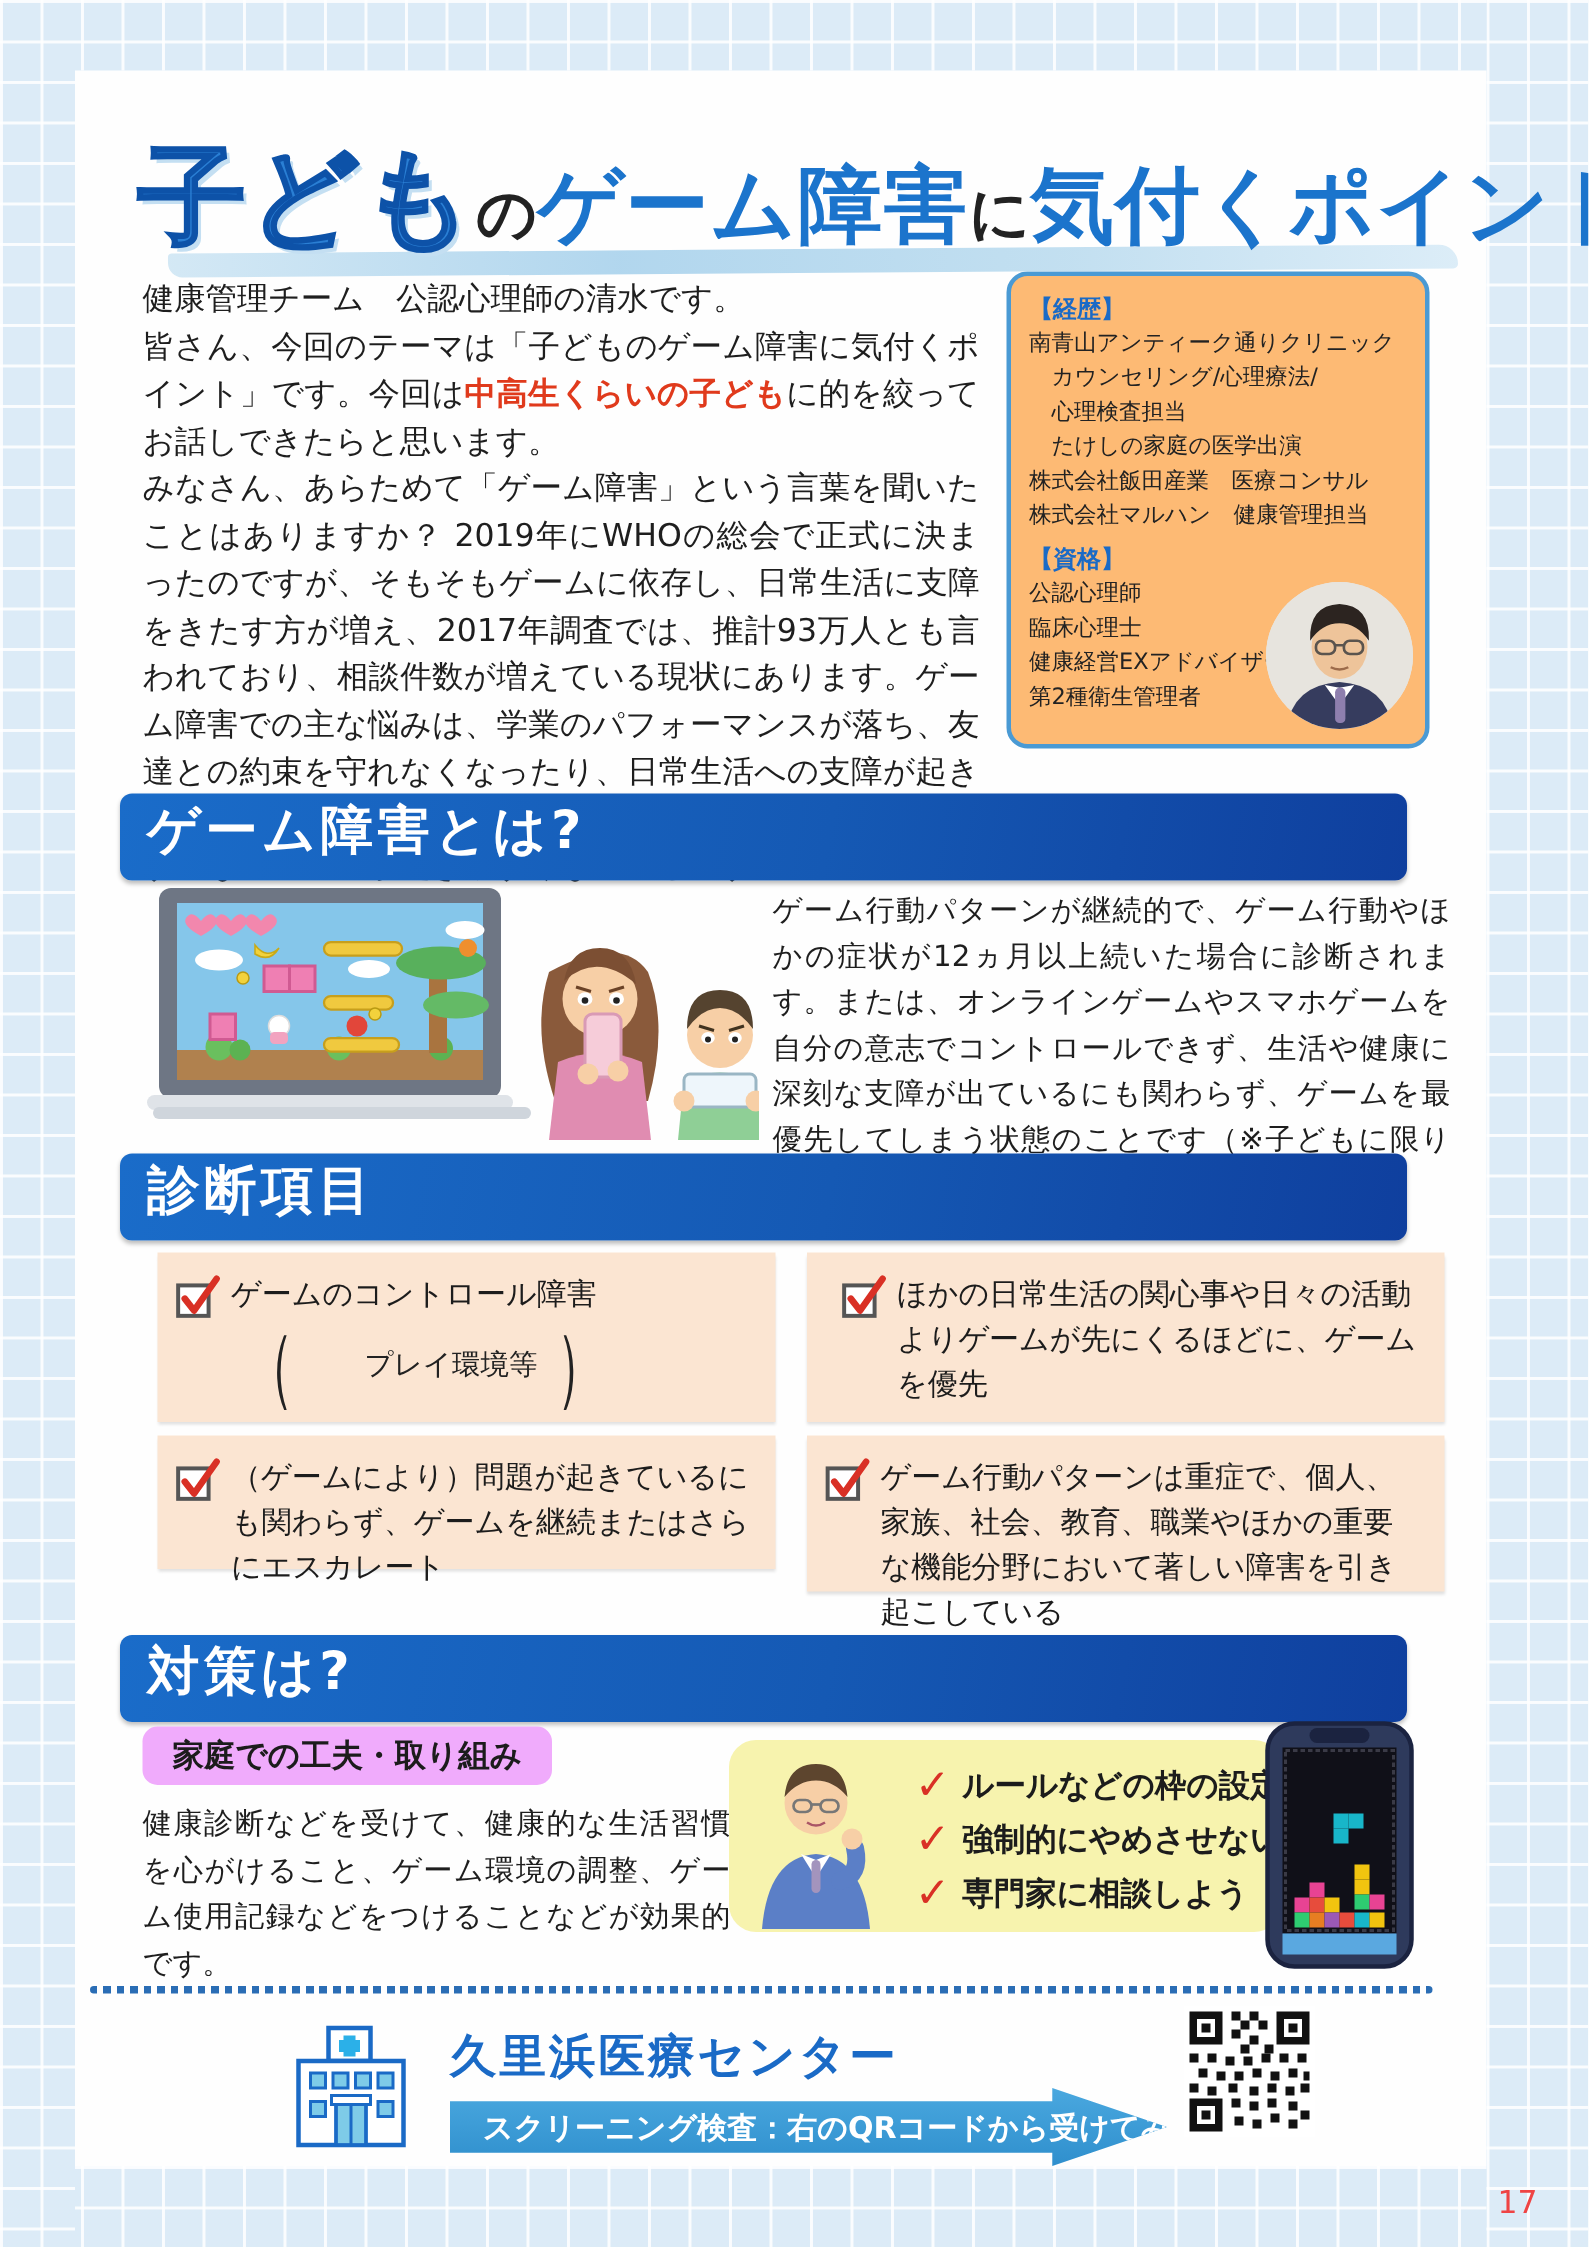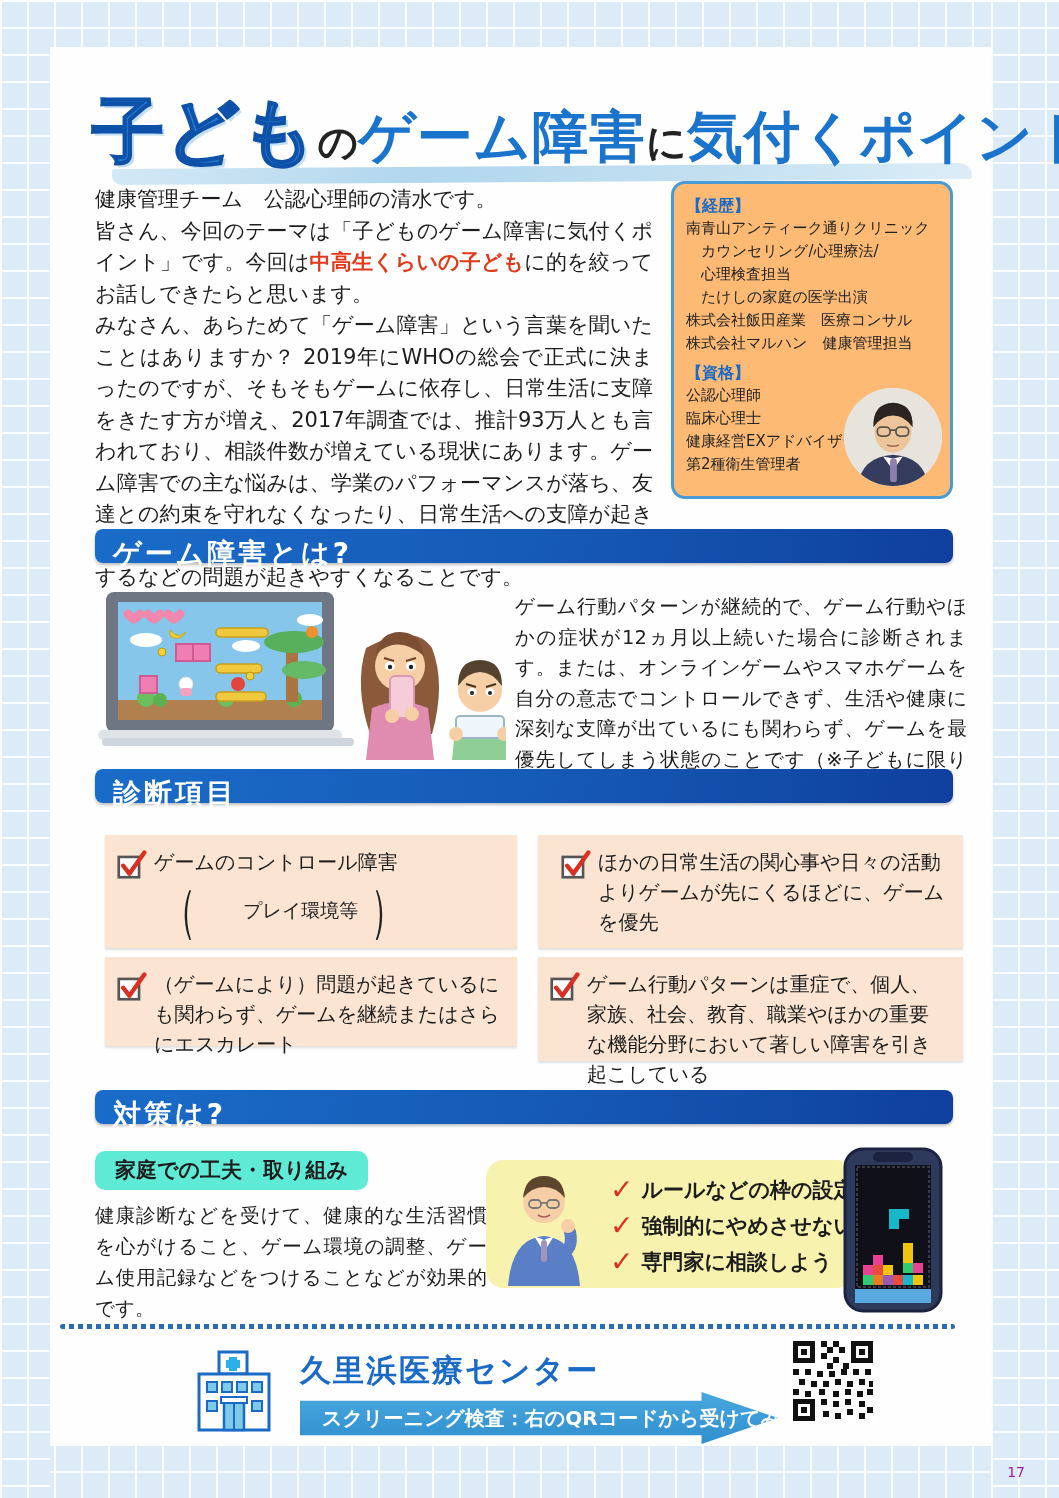--- a/index.html
+++ b/index.html
@@ -10,21 +10,21 @@
   
   .band { position:absolute; background-color:#dcebf7;
     background-image:
       linear-gradient(to right, rgba(255,255,255,.85) 2px, transparent 2px),
       linear-gradient(to bottom, rgba(255,255,255,.85) 2px, transparent 2px);
     background-size:27px 27px; }
   .band-top { left:0; top:0; width:100%; height:47px; }
   .band-bottom { left:0; top:1444px; width:100%; height:54px; }
   .band-left { left:0; top:0; width:50px; height:100%; }
   .band-right { left:991px; top:0; width:68px; height:100%; }
-  .page-num { position:absolute; right:34px; bottom:18px; font-size:14px; color:#a21caf; z-index:5; }
+  .page-num { position:absolute; right:34px; bottom:18px; font-size:21px; color:#ef4444; z-index:5; }
 
   
   .title { position:absolute; left:92px; top:84px; width:880px; white-space:nowrap; z-index:2; }
   .t-kodomo { font-size:72px; font-weight:bold; color:#2a7fd4; letter-spacing:2px;
     -webkit-text-stroke:2px #0d52a8; text-shadow:3px 3px 0 #c4dff2; }
   .t-blue { font-size:56px; font-weight:bold; color:#1b74cc; letter-spacing:1px; }
   .t-small { font-size:40px; font-weight:bold; color:#222; }
   .brush { position:absolute; left:20px; top:82px; width:860px; height:16px;
     background:linear-gradient(90deg,#cfe6f4 0%,#a9d2ec 35%,#bcdcef 70%,#d8ebf7 100%);
     border-radius:8px 40px 10px 30px; transform:rotate(-0.4deg); z-index:-1; opacity:.9; }
@@ -34,23 +34,23 @@
   .intro p { margin:0; }
   .red-bold { color:#e03a1c; font-weight:bold; }
 
   
   .profile { position:absolute; left:671px; top:181px; width:282px; height:318px;
     border:3px solid #4a9ad4; border-radius:14px; background:#fdba74; padding:10px 12px; font-size:15px; line-height:23px; color:#222; }
   .profile .lbl { color:#1a6ac6; font-weight:bold; font-size:16px; }
   .profile .photo { position:absolute; right:8px; bottom:10px; width:98px; height:98px; border-radius:50%; overflow:hidden; background:#e9e6e0; }
 
   
-  .secbar { position:absolute; left:95px; width:858px; height:34px; border-radius:8px;
+  .secbar { position:absolute; left:80px; width:858px; height:58px; border-radius:8px;
     background:linear-gradient(100deg,#1a6cc9 0%,#1559b4 55%,#0f3f9e 100%);
-    color:#fff; font-size:28px; font-weight:bold; letter-spacing:3px; line-height:50px; padding-left:18px;
+    color:#fff; font-size:35px; font-weight:bold; letter-spacing:3px; line-height:50px; padding-left:18px;
     box-shadow:0 2px 3px rgba(0,0,0,.25); }
   .bar1 { top:529px; } .bar2 { top:769px; } .bar3 { top:1090px; }
 
   .s1-illu { position:absolute; left:98px; top:588px; width:408px; height:172px; }
   .s1-body { position:absolute; left:515px; top:592px; width:452px; font-size:19.5px; line-height:30.5px; text-align:justify; color:#1e1e1e; }
 
   
   .diag { position:absolute; left:105px; top:835px; width:858px; }
   .dbox { position:absolute; background:#fbe5d2; box-shadow:0 2px 2px rgba(0,0,0,.12); padding:12px 14px 10px 12px; }
   .dbox .row { display:flex; gap:7px; }
@@ -59,21 +59,21 @@
   .b1 { left:0; top:0; width:412px; height:113px; }
   .b2 { left:433px; top:0; width:425px; height:113px;padding-left:23px; }
   .b3 { left:0; top:122px; width:412px; height:89px; }
   .b4 { left:433px; top:122px; width:425px; height:104px; }
   .paren-row { display:flex; align-items:center; margin-left:34px; margin-top:2px; }
   .bigparen { font-size:58px; font-weight:200; color:#222; transform:scaleX(.55); line-height:1; }
   .paren-body { font-size:19px; line-height:27px; font-weight:500; }
   .paren-body .l2 { padding-left:34px; }
 
   
-  .pill { position:absolute; left:95px; top:1151px; background:#5eead4; border-radius:10px; padding:5px 20px 6px;
+  .pill { position:absolute; left:95px; top:1151px; background:#f0abfc; border-radius:10px; padding:5px 20px 6px;
     font-size:21px; font-weight:bold; color:#1c1c1c; }
   .cm-body { position:absolute; left:95px; top:1200px; width:392px; font-size:19.5px; line-height:31px; text-align:justify; color:#1e1e1e; }
   .ybox { position:absolute; left:486px; top:1160px; width:368px; height:128px; background:#f7f3ae; border-radius:18px; }
   .man { position:absolute; left:500px; top:1168px; width:92px; height:118px; }
   .cklist { position:absolute; left:610px; top:1172px; width:250px; }
   .ckrow { display:flex; align-items:center; gap:8px; height:36px; }
   .ckmark { color:#d93025; font-size:28px; font-weight:bold; line-height:1; }
   .cktext { font-size:21px; font-weight:600; color:#1c1c1c; white-space:nowrap; }
   .phone { position:absolute; left:843px; top:1147px; width:100px; height:166px; z-index:2; }
 

